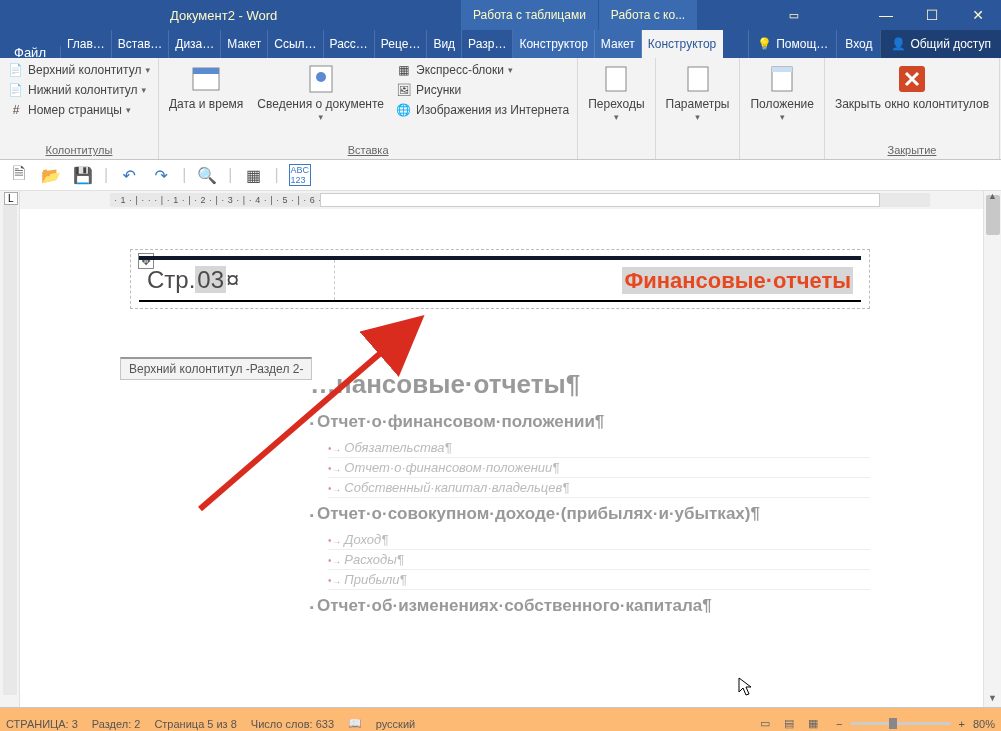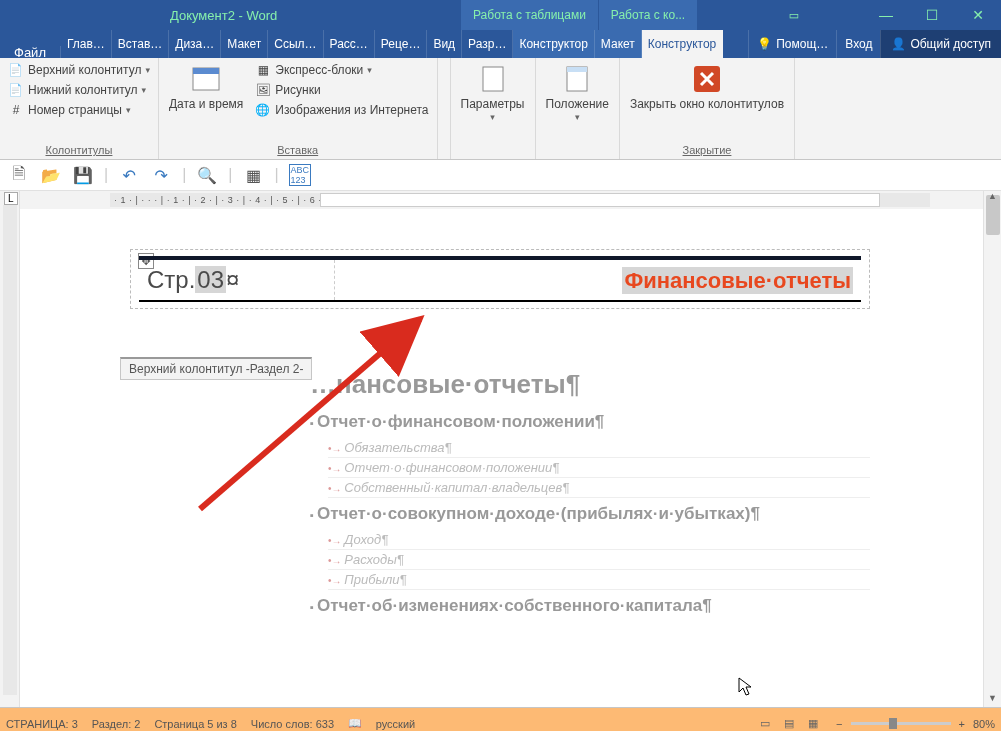--- a/index.html
+++ b/index.html
@@ -1,19 +1,19 @@
 <!DOCTYPE html>
 <html><head>
 <meta charset="utf-8">
 <style>
 * { box-sizing: border-box; margin: 0; padding: 0; font-family: "Segoe UI", Tahoma, sans-serif; }
 body { width: 1001px; height: 731px; background: #fff; overflow: hidden; position: relative; }
 
 
-.titlebar { height: 30px; background: #2b579a; display: flex; align-items: center; color: #86efac; font-size: 13px; position: relative; padding-left: 21px; }
+.titlebar { height: 30px; background: #2b579a; display: flex; align-items: center; color: #fef9c3; font-size: 13px; position: relative; padding-left: 21px; }
 .title-text { position: absolute; left: 170px; }
 .title-tabs { position: absolute; left: 460px; display: flex; height: 100%; }
 .title-tab { padding: 0 12px; display: flex; align-items: center; font-size: 12px; background: #3a6bb0; border-left: 1px solid #2b579a; }
 .title-ctrl { position: absolute; right: 0; display: flex; height: 100%; }
 .title-ctrl span { width: 46px; display: flex; align-items: center; justify-content: center; font-size: 14px; cursor: pointer; }
 .ribbon-display-options { position: absolute; right: 184px; display: flex; height: 100%; }
 .ribbon-display-options span { width: 46px; display: flex; align-items: center; justify-content: center; font-size: 11px; }
 
 
 .ribbon-tabs { height: 28px; background: #2b579a; display: flex; align-items: stretch; color: #fff; font-size: 12px; }
@@ -200,39 +200,58 @@
     <div class="rgroup-body">
       <div class="rbtn-v">
         <span class="ico">
             <svg width="32" height="32">
               <rect x="3" y="5" width="26" height="22" fill="#fff" stroke="#888"></rect>
               <rect x="3" y="5" width="26" height="6" fill="#5b8bd0"></rect>
             </svg>
           </span>
         <span class="lbl">Дата и время</span>
       </div>
+      <div class="rbtn-v dd">
+        <span class="ico">
+            <svg width="32" height="32">
+              <rect x="5" y="3" width="22" height="26" fill="#fff" stroke="#888"></rect>
+              <circle cx="16" cy="14" r="5" fill="#5b8bd0"></circle>
+            </svg>
+          </span>
+        <span class="lbl">Сведения о документе</span>
+      </div>
       <div class="rcol">
         <div class="rbtn-h dd">
             <span class="ico">▦</span>
             <span>Экспресс-блоки</span>
           </div>
         <div class="rbtn-h">
             <span class="ico">🖼</span>
             <span>Рисунки</span>
           </div>
         <div class="rbtn-h">
             <span class="ico">🌐</span>
             <span>Изображения из Интернета</span>
           </div>
       </div>
     </div>
     <div class="rgroup-label">Вставка</div>
   </div>
 
   <div class="rgroup">
+    <div class="rgroup-body">
+      <div class="rbtn-v dd">
+        <span class="ico">
+            <svg width="32" height="32">
+              <rect x="6" y="4" width="20" height="24" fill="#fff" stroke="#888"></rect>
+            </svg>
+          </span>
+        <span class="lbl">Переходы</span>
+      </div>
+    </div>
     <div class="rgroup-label"></div>
   </div>
 
   <div class="rgroup">
     <div class="rgroup-body">
       <div class="rbtn-v dd">
         <span class="ico">
             <svg width="32" height="32">
               <rect x="6" y="4" width="20" height="24" fill="#fff" stroke="#888"></rect>
             </svg>

